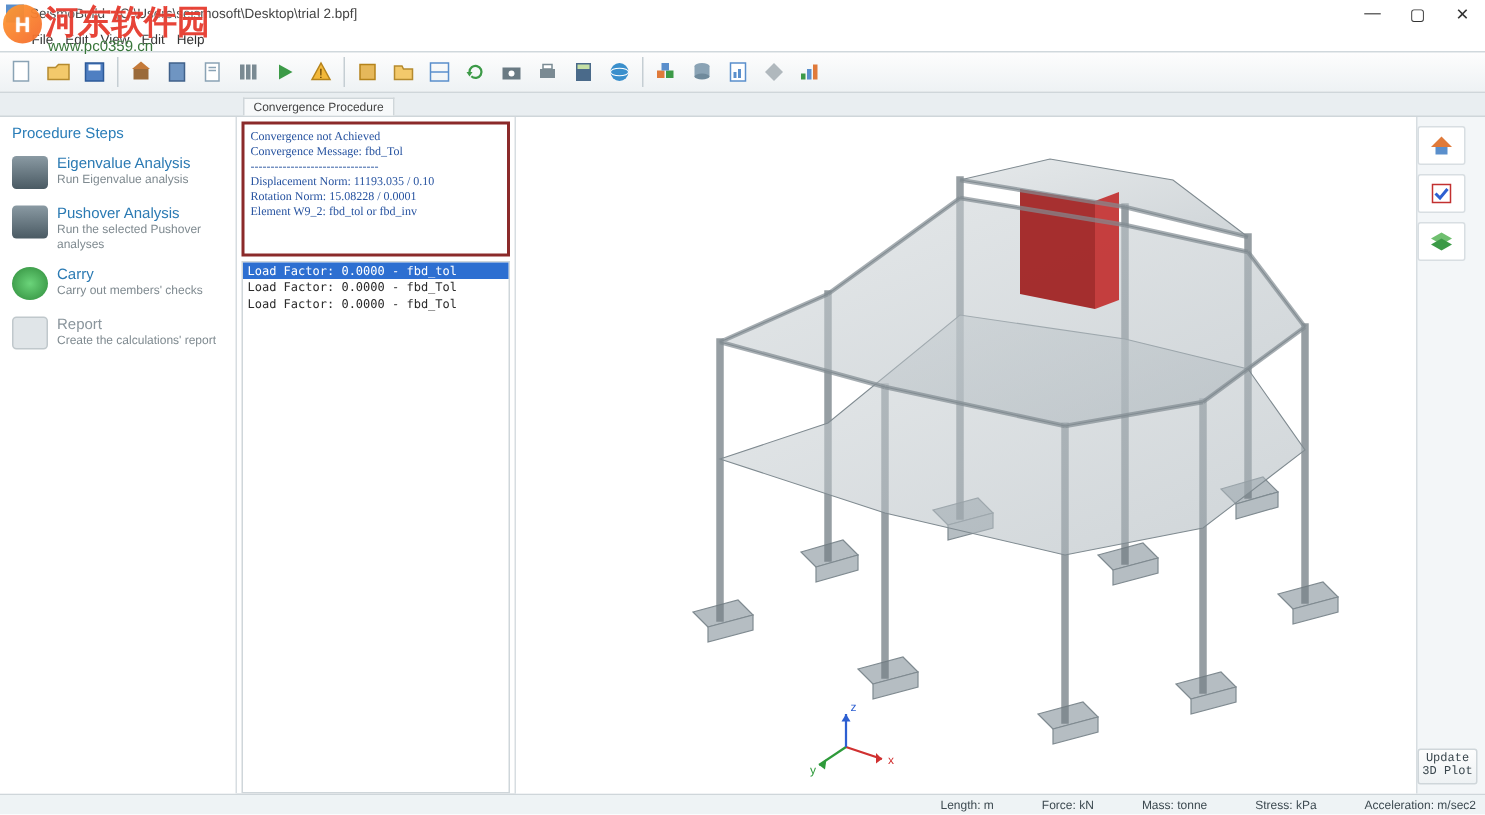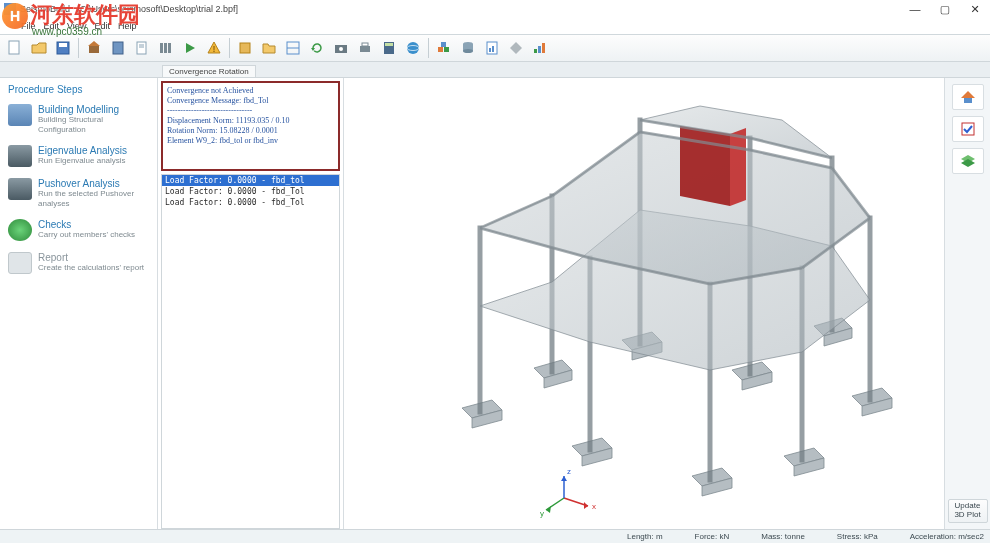--- a/index.html
+++ b/index.html
@@ -33,21 +33,21 @@
 
 .midcol { width:186px; border-right:1px solid #d7dde1; display:flex; flex-direction:column; }
 .convbox { margin:3px; border:2px solid #8b2a2a; background:#fff; height:90px; padding:3px 4px; font-family:Liberation Serif, serif; font-size:8px; color:#2753a0; line-height:1.25; overflow:hidden; }
 .loadlist { margin:0 3px; border:1px solid #cfd6da; background:#fff; flex:1; font-family:Consolas,monospace; font-size:8px; }
 .loadlist .row { padding:1px 3px; color:#2b2b2b; white-space:nowrap; }
 .loadlist .row.sel { background:#2d6fd1; color:#fff; }
 
 .viewport { flex:1; position:relative; background:#fff; }
 .viewport svg { position:absolute; inset:0; }
 
-.rightbar { width:46px; background:#f3f6f8; border-left:1px solid #d7dde1; display:flex; flex-direction:column; align-items:center; gap:6px; padding-top:6px; }
+.rightbar { width:46px; background:#f3f6f8; border-left:1px solid #d7dde1; display:flex; flex-direction:column; gap:6px; padding-top:6px;font-family:Liberation Mono, monospace; }
 .rbtn { width:32px; height:26px; border:1px solid #d8dee2; background:#fff; border-radius:2px; display:flex; align-items:center; justify-content:center; }
 .updatebtn { width:40px; font-size:8px; text-align:center; padding:2px 1px; border:1px solid #cfd6da; background:linear-gradient(#fdfdfd,#eef2f4); border-radius:2px; margin-top:auto; margin-bottom:6px; line-height:1.1; color:#39464d; }
 
 .statusbar { height:14px; background:#eef3f5; border-top:1px solid #cfd6da; display:flex; justify-content:flex-end; align-items:center; font-size:8px; color:#3d4a51; padding:0 6px; gap:32px; }
 </style>
 </head>
 <body>
 
 <div class="watermark">
   <span class="badge">H</span><span>河东软件园</span>
@@ -203,51 +203,44 @@
   <div class="tbtn">
       <svg width="16" height="16">
         <rect x="2" y="9" width="3" height="4" fill="#3c9a47"></rect>
         <rect x="6" y="6" width="3" height="7" fill="#5a8fcc"></rect>
         <rect x="10" y="3" width="3" height="10" fill="#e07a3a"></rect>
       </svg>
     </div>
 </div>
 
 <div class="tabbar">
-  <div class="tab">Convergence Rotation</div>
+  <div class="tab">Convergence Procedure</div>
 </div>
 
 <div class="workspace">
   <div class="sidepanel">
     <div class="side-title">Procedure Steps</div>
-    <div class="step">
-        <div class="icon" style="background:linear-gradient(#8ab0d6,#5a85b5)"></div>
-        <div class="txt">
-          <div class="h">Building Modelling</div>
-          <div class="s">Building Structural Configuration</div>
-        </div>
-      </div>
     <div class="step">
         <div class="icon" style="background:linear-gradient(#8a9aa3,#4a5a63)"></div>
         <div class="txt">
           <div class="h">Eigenvalue Analysis</div>
           <div class="s">Run Eigenvalue analysis</div>
         </div>
       </div>
     <div class="step">
         <div class="icon" style="background:linear-gradient(#8a9aa3,#4a5a63)"></div>
         <div class="txt">
           <div class="h">Pushover Analysis</div>
           <div class="s">Run the selected Pushover analyses</div>
         </div>
       </div>
     <div class="step">
         <div class="icon" style="background:radial-gradient(#6bd47a,#2e8a3a);border-radius:50%"></div>
         <div class="txt">
-          <div class="h">Checks</div>
+          <div class="h">Carry</div>
           <div class="s">Carry out members' checks</div>
         </div>
       </div>
     <div class="step">
         <div class="icon" style="background:#e0e5e8;border:1px solid #c0c8cc"></div>
         <div class="txt">
           <div class="h" style="color:#8a959c">Report</div>
           <div class="s">Create the calculations' report</div>
         </div>
       </div>

